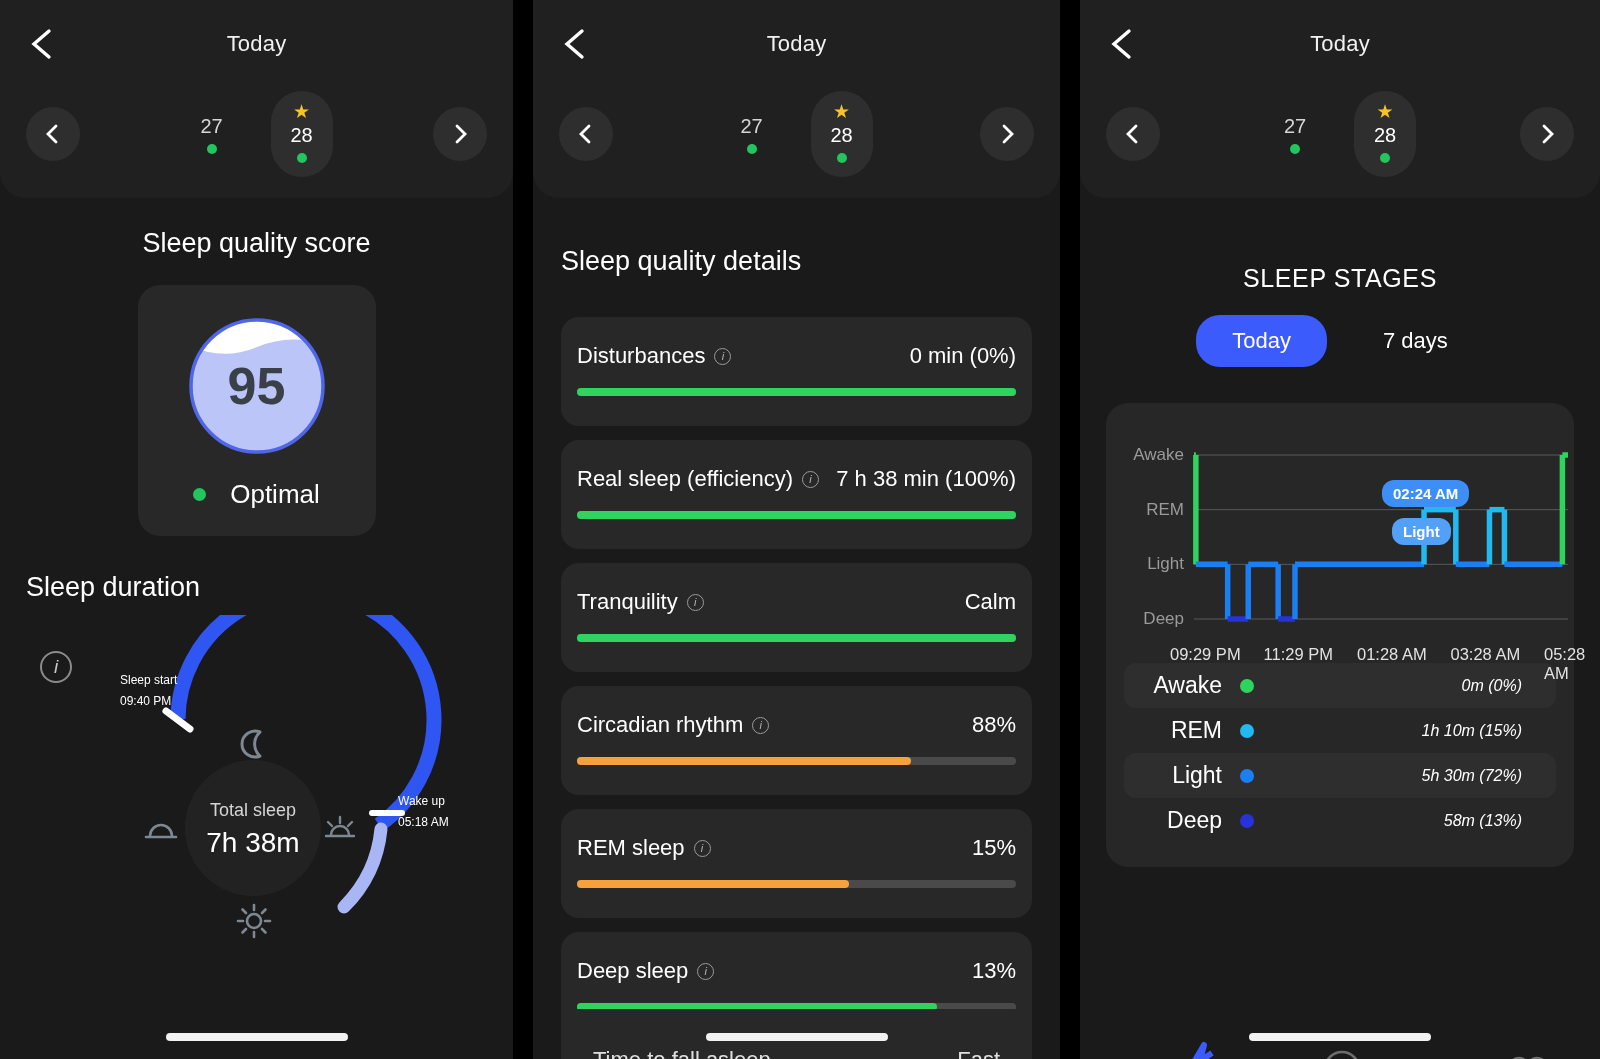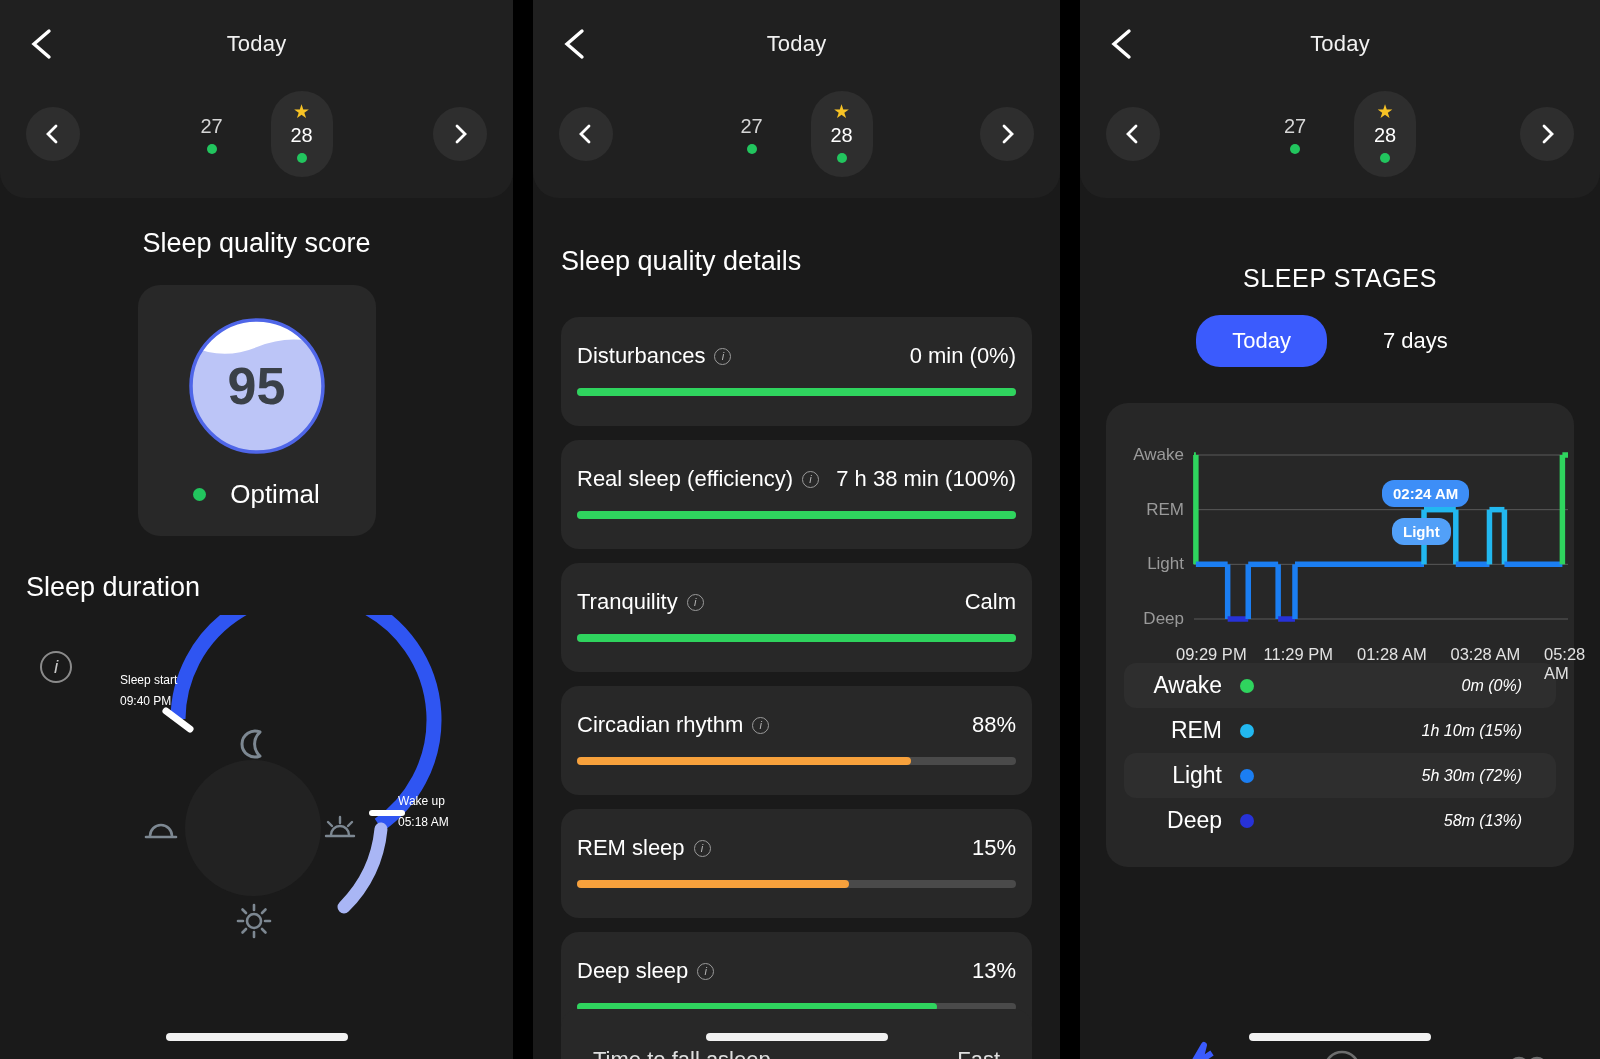--- a/index.html
+++ b/index.html
@@ -258,20 +258,24 @@
         </g>
       </svg>
 
       <div class="arc-label" id="sleep-start-label">
         <div>Sleep start</div>
         <div>09:40 PM</div>
       </div>
       <div class="arc-label" id="wake-up-label">
         <div>Wake up</div>
         <div>05:18 AM</div>
+      </div>
+      <div class="center-inner">
+        <div class="ttl">Total sleep</div>
+        <div class="val">7h 38m</div>
       </div>
     </div>
 
     <div class="home-indicator"></div>
   </div>
 
   <div class="gap"></div>
 
   <div class="phone" id="phone-2">
     <div class="app-header">
@@ -468,21 +472,21 @@
             <line x1="383.46000000000004" x2="383.46000000000004" y1="143.33333333333331" y2="88.66666666666666" stroke="#22b8f0" stroke-width="5.5" stroke-linecap="butt"></line>
             <line x1="383.46000000000004" x2="398.41999999999996" y1="88.66666666666666" y2="88.66666666666666" stroke="#22b8f0" stroke-width="5.5" stroke-linecap="butt"></line>
             <line x1="398.41999999999996" x2="398.41999999999996" y1="88.66666666666666" y2="143.33333333333331" stroke="#22b8f0" stroke-width="5.5" stroke-linecap="butt"></line>
             <line x1="398.41999999999996" x2="456.39" y1="143.33333333333331" y2="143.33333333333331" stroke="#1b7ef2" stroke-width="5.5" stroke-linecap="butt"></line>
             <line x1="456.39" x2="456.39" y1="143.33333333333331" y2="34" stroke="#2fd45e" stroke-width="5.5" stroke-linecap="butt"></line>
             <line x1="456.39" x2="462" y1="34" y2="34" stroke="#2fd45e" stroke-width="5.5" stroke-linecap="butt"></line>
           </svg>
         <div class="tooltip" id="tt-time" style="left: 276.01px; top: 58.6667px;">02:24 AM</div>
         <div class="tooltip light-tt" id="tt-stage" style="left: 286.01px; top: 96.6667px;">Light</div>
         <div class="xlabels" id="x-axis-labels">
-            <span style="position: absolute; left: 70px;">09:29 PM</span>
+            <span style="position: absolute; left: 64px;">09:29 PM</span>
             <span style="position: absolute; left: 157.5px;">11:29 PM</span>
             <span style="position: absolute; left: 251px;">01:28 AM</span>
             <span style="position: absolute; left: 344.5px;">03:28 AM</span>
             <span style="position: absolute; left: 438px;">05:28 AM</span>
           </div>
       </div>
 
       <div class="legend" id="legend-list">
           <div class="legend-row alt">
             <span class="legend-name">Awake</span>

